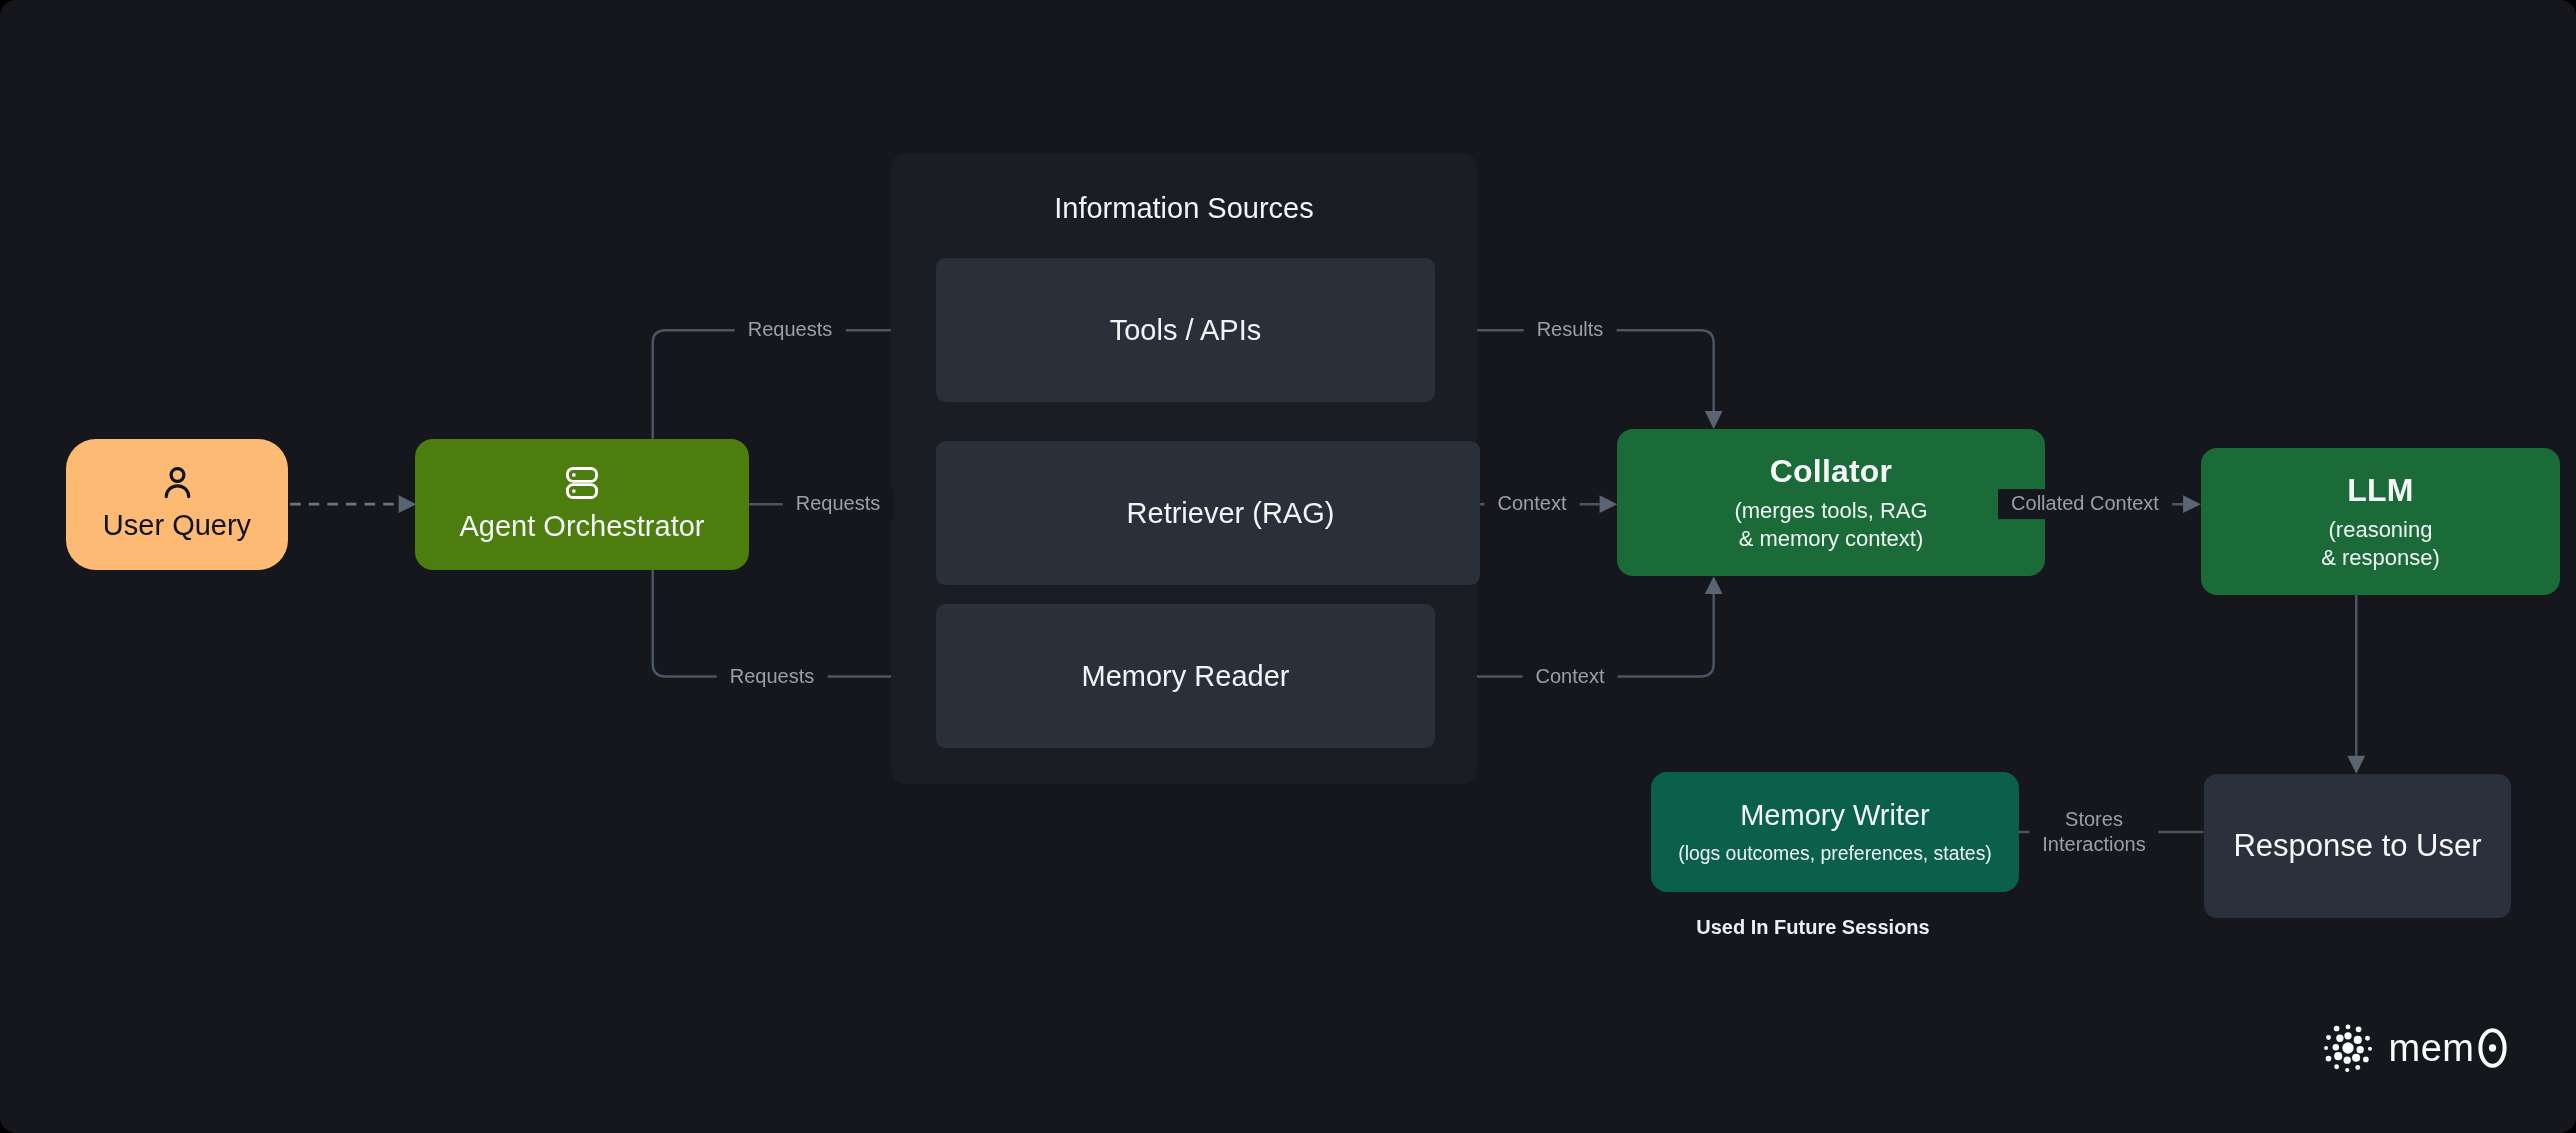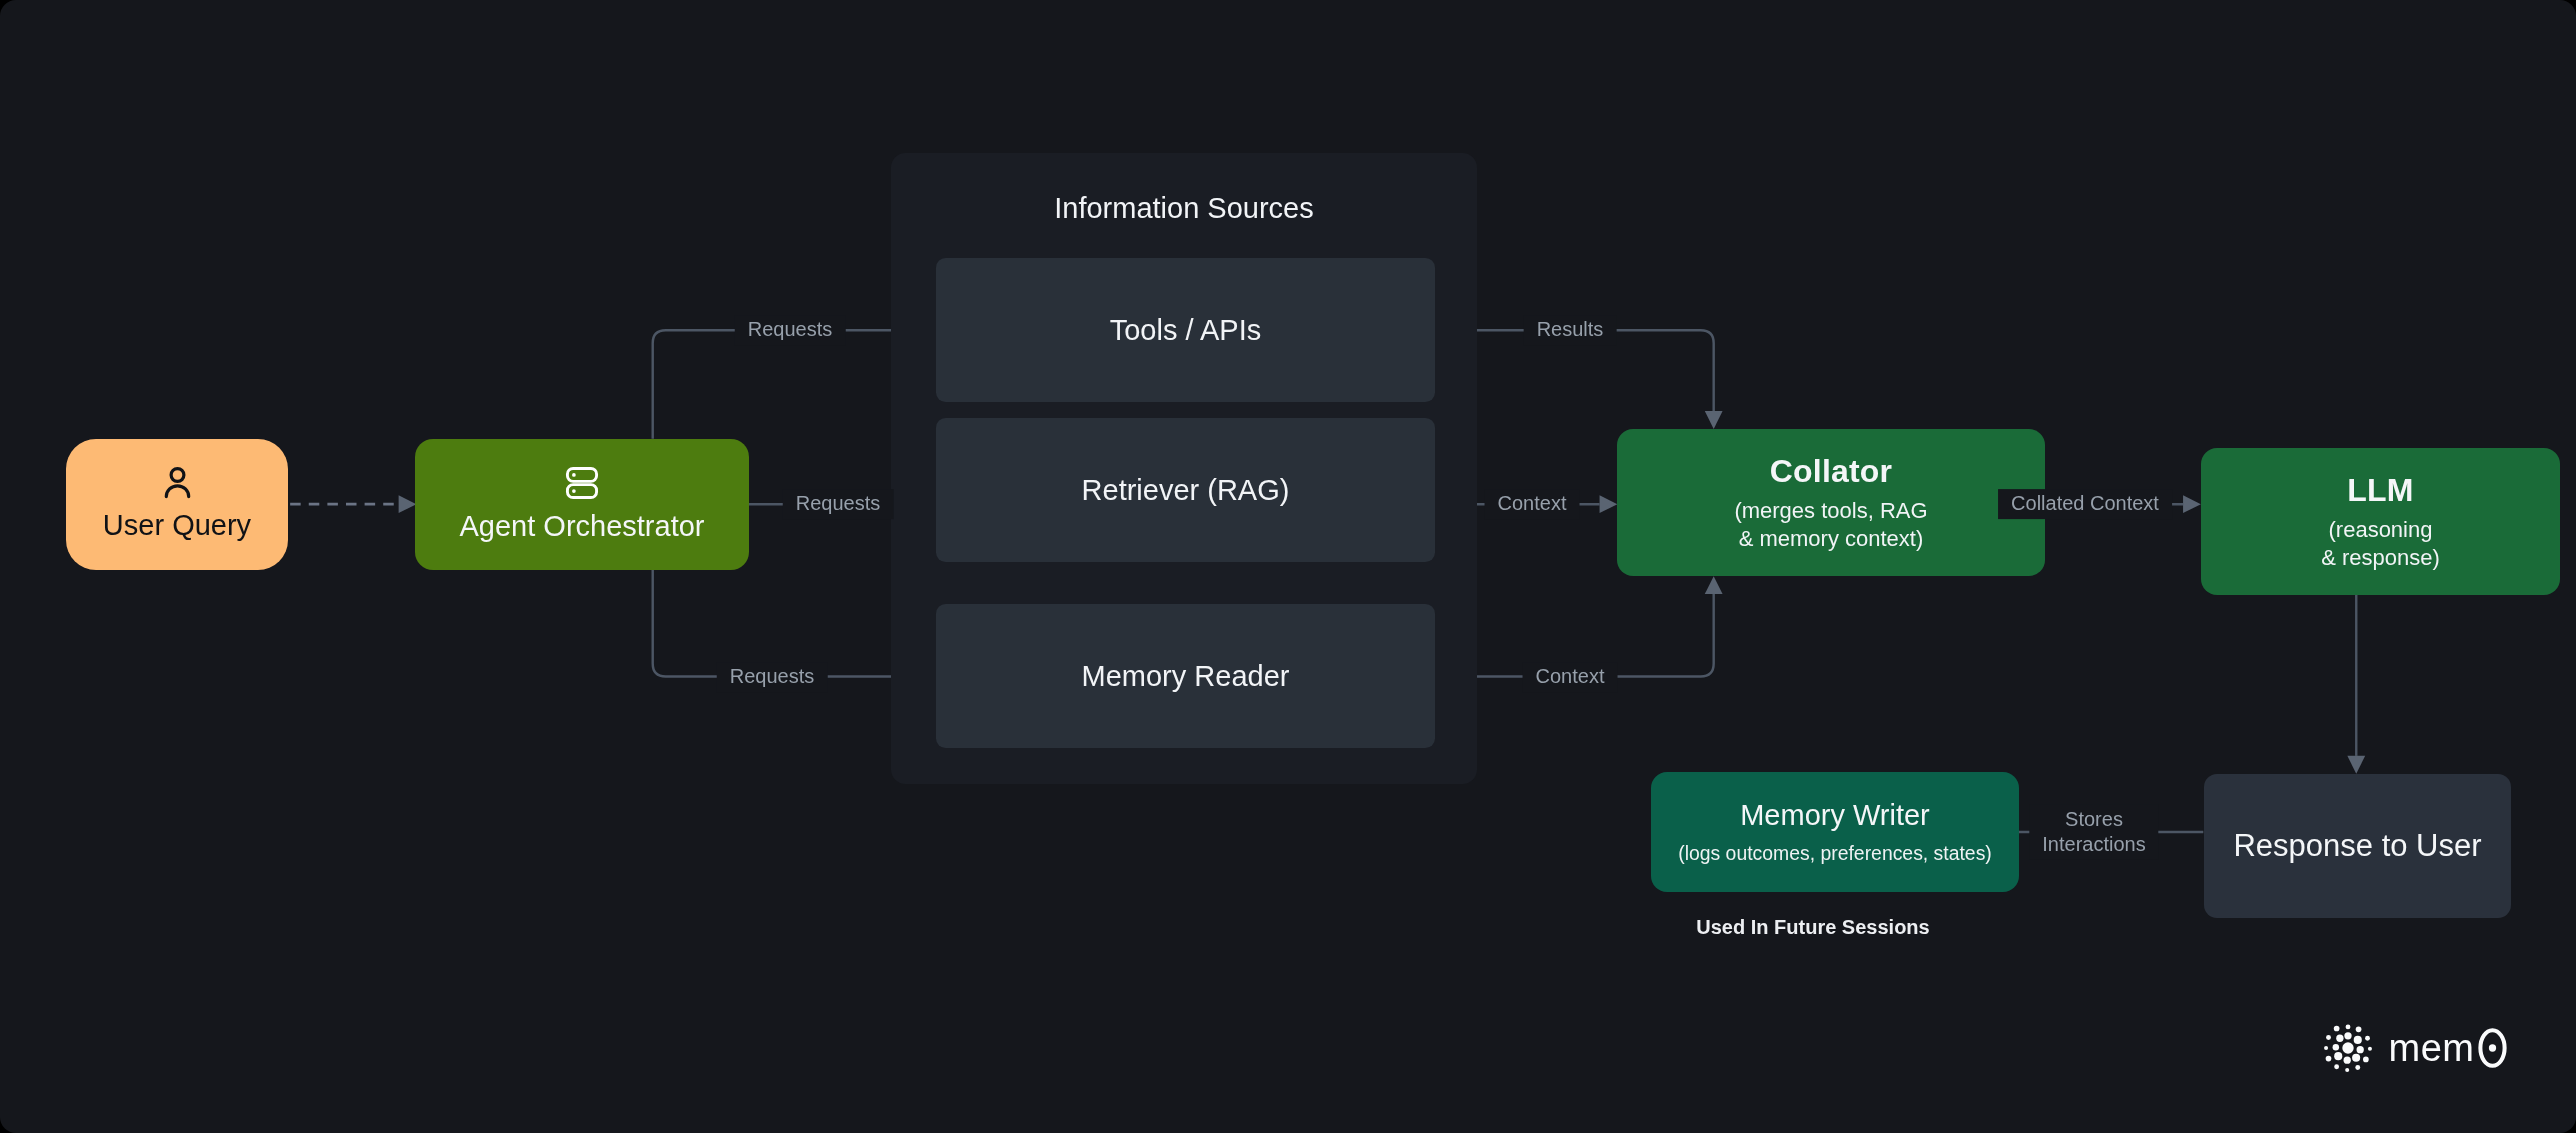--- a/index.html
+++ b/index.html
@@ -85,21 +85,21 @@
       <circle cx="11" cy="31" r="2.3" fill="#FFFFFF"></circle>
     </svg>
     <div class="title">Agent Orchestrator</div>
   </div>
 
   <div class="panel">
     <div class="panel-title">Information Sources</div>
     <div class="srcbox" style="top:105px;">
       <span>Tools / APIs</span>
     </div>
-    <div class="srcbox" style="top:265px;">
+    <div class="srcbox" style="top:288px;padding-left:45px;">
       <span>Retriever (RAG)</span>
     </div>
     <div class="srcbox" style="top:451px;">
       <span>Memory Reader</span>
     </div>
   </div>
 
   <div class="node green" style="left:1617px;top:429px;width:428px;height:147px;">
     <div class="title big-title">Collator</div>
     <div class="sub">

